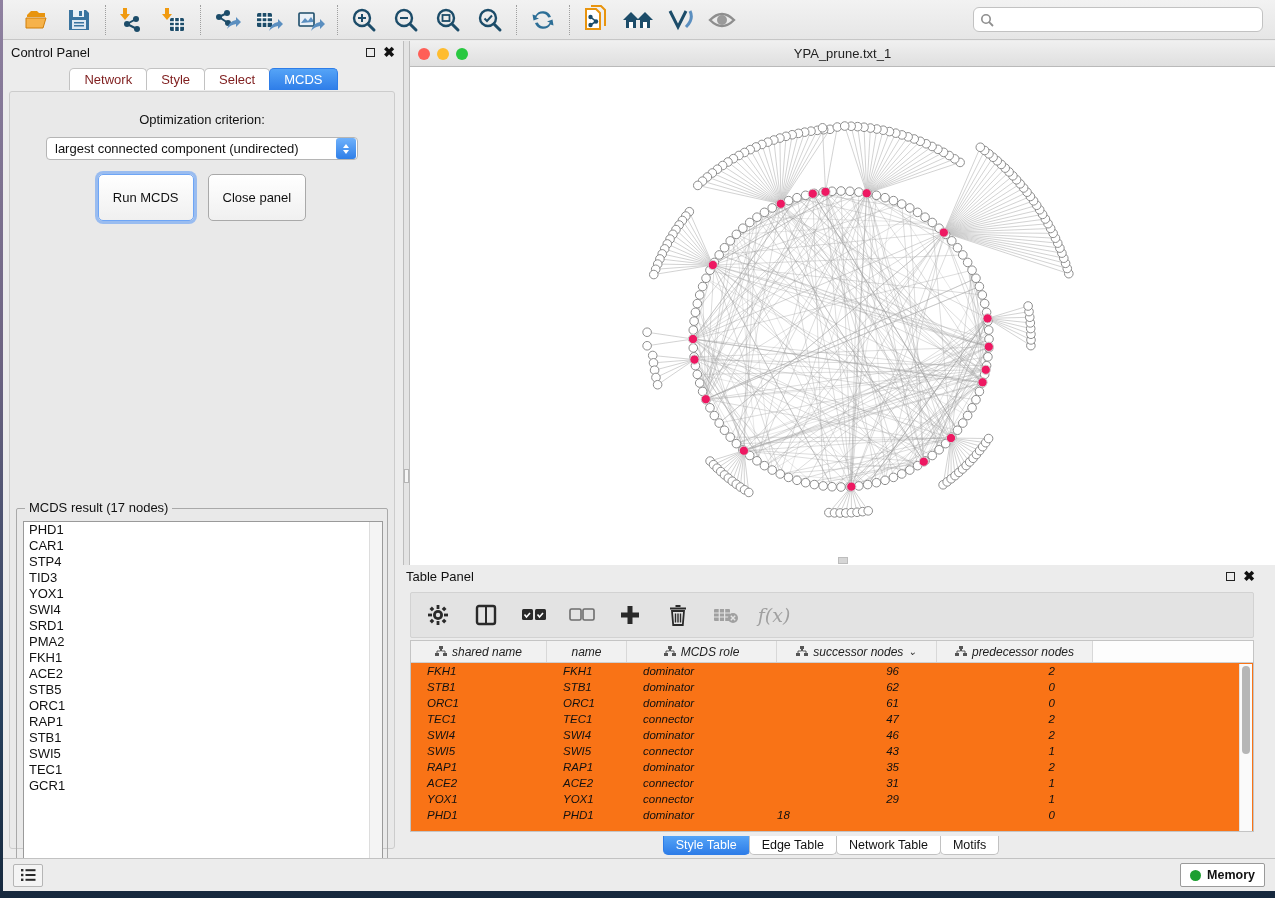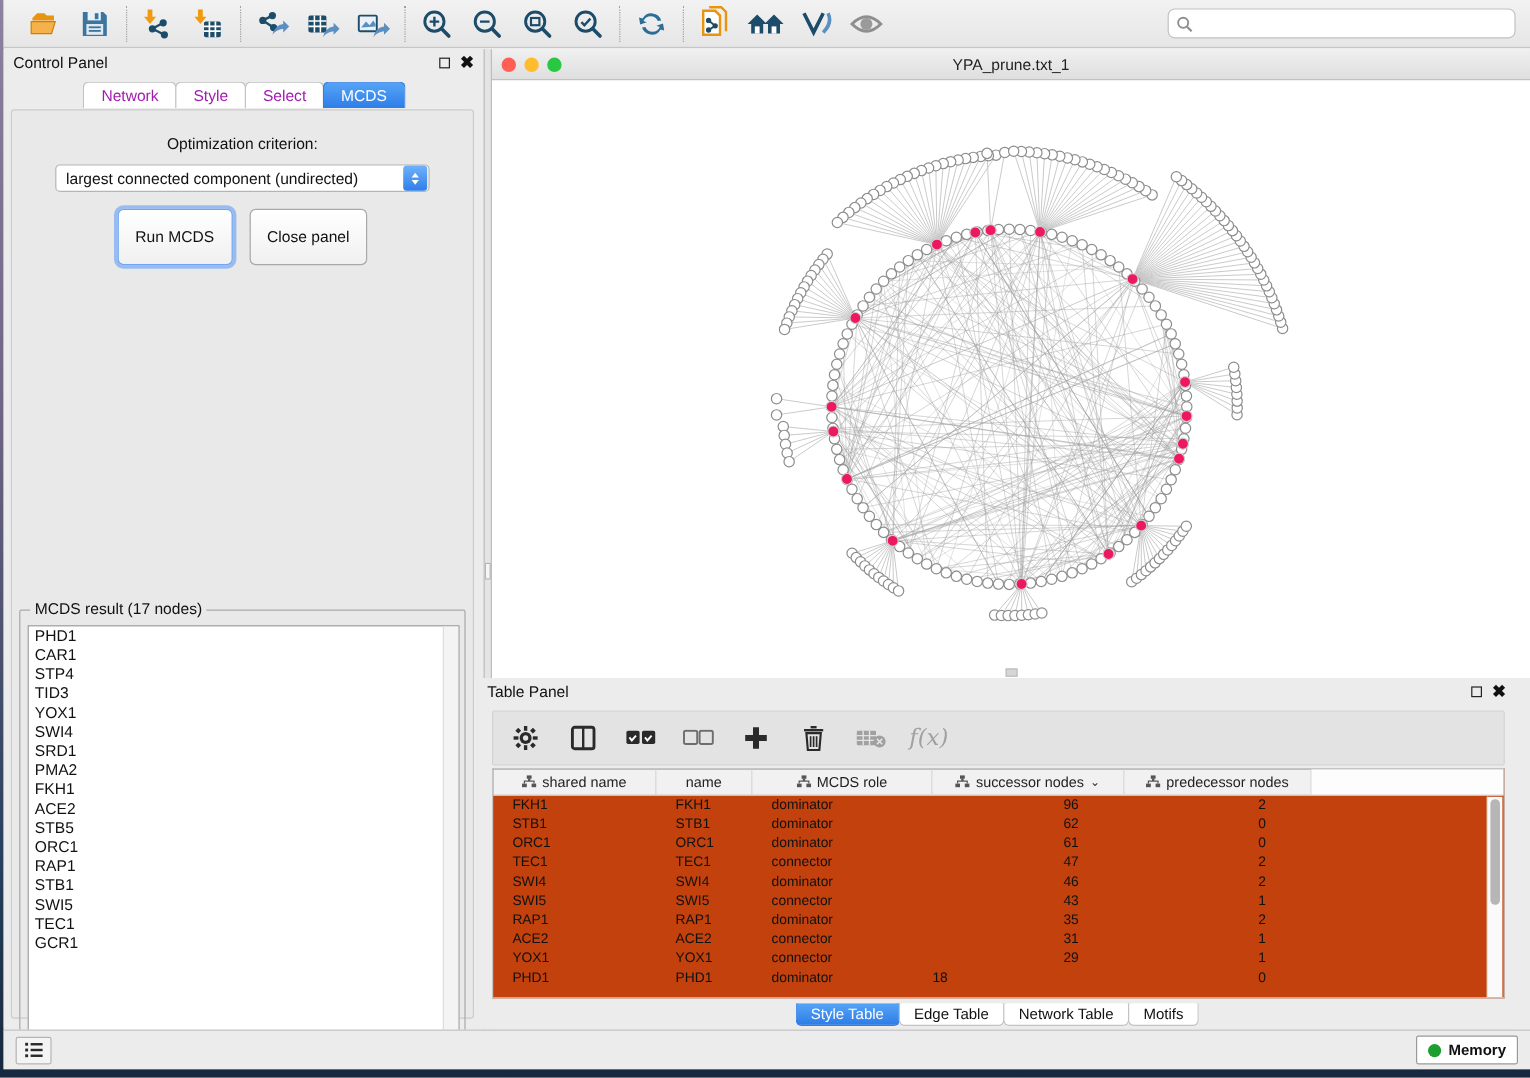--- a/index.html
+++ b/index.html
@@ -25,21 +25,21 @@
   
   .panel-titlebar { height:23px; display:flex; align-items:center; padding:0 8px; font-size:13px; color:#111; }
   .panel-titlebar .win-btns { margin-left:auto; display:flex; align-items:center; gap:8px; }
   .float-btn { width:9px; height:9px; border:1.5px solid #222; display:inline-block; cursor:pointer; }
   .close-btn { font-size:14px; font-weight:bold; color:#111; line-height:9px; cursor:pointer; }
 
   
   .control-panel { position:absolute; left:0; top:41px; width:400px; height:816px; background:#ececec; }
   .cp-tabs { position:absolute; left:0; top:27px; width:100%; display:flex; justify-content:center; }
   .tab { font-size:13px; padding:3px 14px; background:#fff; border:1px solid #c2c2c2; border-bottom:none;
-    border-radius:5px 5px 0 0; margin-right:-1px; color:#a21caf; cursor:pointer; }
+    border-radius:5px 5px 0 0; margin-right:-1px; color:#7f1d1d; cursor:pointer; }
   .tab.active { background:linear-gradient(#55a4f7,#2e7de8); color:#fff; border-color:#2e7de8; }
   .cp-body { position:absolute; left:6px; top:50px; width:386px; height:758px;
     background:#e9e9e9; border:1px solid #cccccc; border-radius:3px; }
   .opt-label { text-align:center; font-size:13px; margin-top:20px; color:#111; }
   .dropdown { position:relative; margin:10px auto 0 auto; width:312px; height:23px; background:#fff;
     border:1px solid #b5b5b5; border-radius:4px; display:flex; align-items:center; cursor:pointer; }
   .dropdown .dd-text { flex:1; font-size:13px; padding-left:8px; color:#111; white-space:nowrap; }
   .dd-stepper { width:20px; height:21px; border-radius:3px; background:linear-gradient(#6fb1fb,#2f7fe8);
     display:flex; flex-direction:column; align-items:center; justify-content:center; gap:2px; margin-right:1px; }
   .dd-stepper .up { width:0;height:0;border-left:3.5px solid transparent;border-right:3.5px solid transparent;border-bottom:4px solid #fff; }
@@ -74,22 +74,22 @@
     width:10px; height:7px; background:#d6d6d6; border:1px solid #bdbdbd; cursor:row-resize; }
 
   
   .table-panel { position:absolute; left:395px; top:565px; width:865px; height:292px; background:#ececec; }
   .tp-toolbar { position:absolute; left:12px; top:27px; width:844px; height:46px; background:#e3e3e3;
     border:1px solid #d2d2d2; border-radius:2px; display:flex; align-items:center; gap:22px; padding:0 14px; }
   .tp-icon { display:flex; align-items:center; justify-content:center; width:26px; height:26px; cursor:pointer; color:#2a2a2a; }
   .tp-icon.disabled { color:#a0a0a0; cursor:default; }
   .fx-label { font-size:19px; font-style:italic; font-family:"DejaVu Serif", serif; color:#a0a0a0; }
 
-  .node-table { position:absolute; left:12px; top:75px; width:844px; height:192px; background:#c2410c;
-    border:1px solid #c4c4c4; overflow:hidden; }
+  .node-table { position:absolute; left:12px; top:75px; width:844px; height:192px; background:#f97316;
+    border:1px solid #c4c4c4; overflow:hidden;font-style:italic; }
   .nt-header { display:flex; height:22px; background:#f1f1f1; border-bottom:1px solid #cfcfcf; }
   .nt-hcell { display:flex; align-items:center; justify-content:center; gap:5px; font-size:12px; color:#222;
     border-right:1px solid #d8d8d8; cursor:pointer; }
   .nt-hcell:last-child { border-right:none; background:#fdfdfd; }
   .sort-chevron { font-size:10px; color:#333; }
   .nt-body { position:relative; }
   .nt-row { display:flex; height:16px; align-items:center; }
   .nt-cell { font-size:11.5px; color:#111; white-space:nowrap; overflow:hidden; }
   .nt-scroll { position:absolute; right:1px; top:23px; width:13px; height:168px; background:#fafafa; border-left:1px solid #e3e3e3; }
   .nt-thumb { position:absolute; left:2px; top:2px; width:8px; height:88px; background:#b6b6b6; border-radius:4px; }

